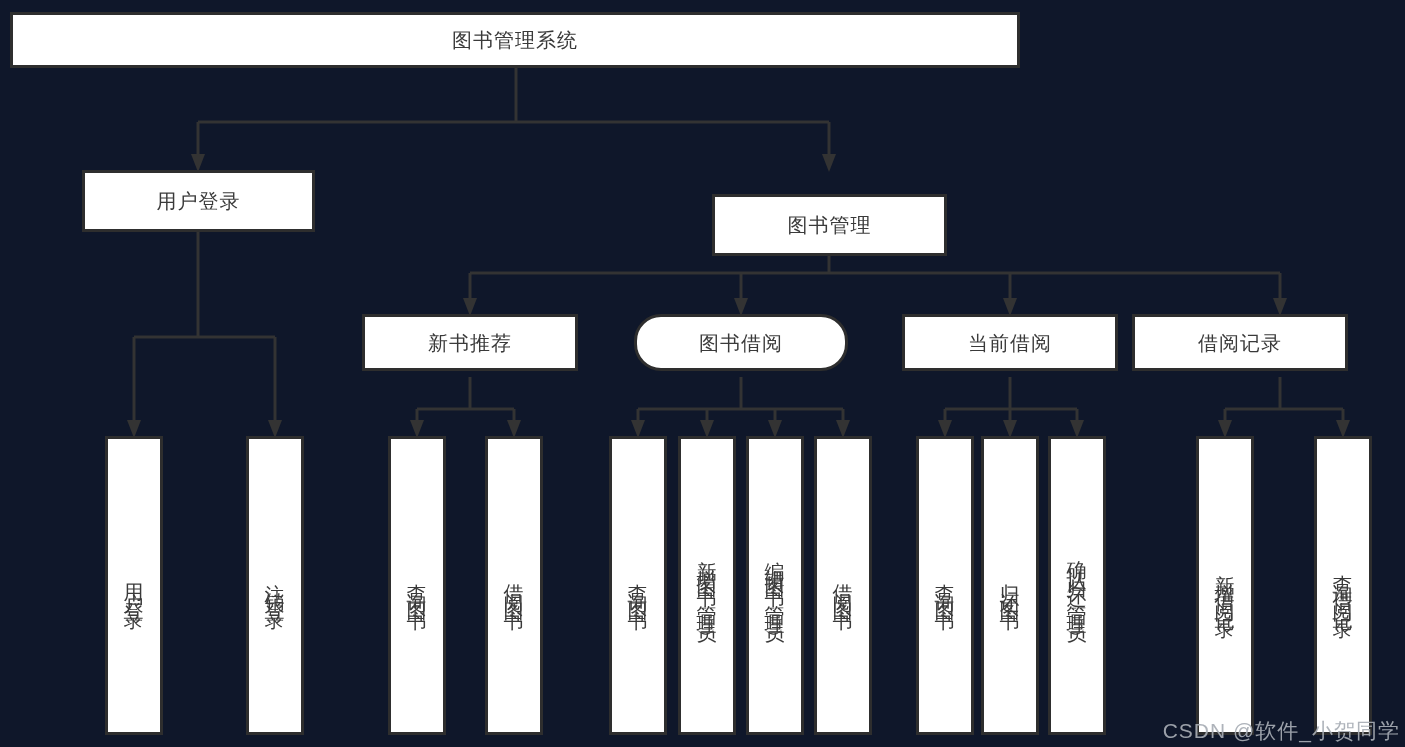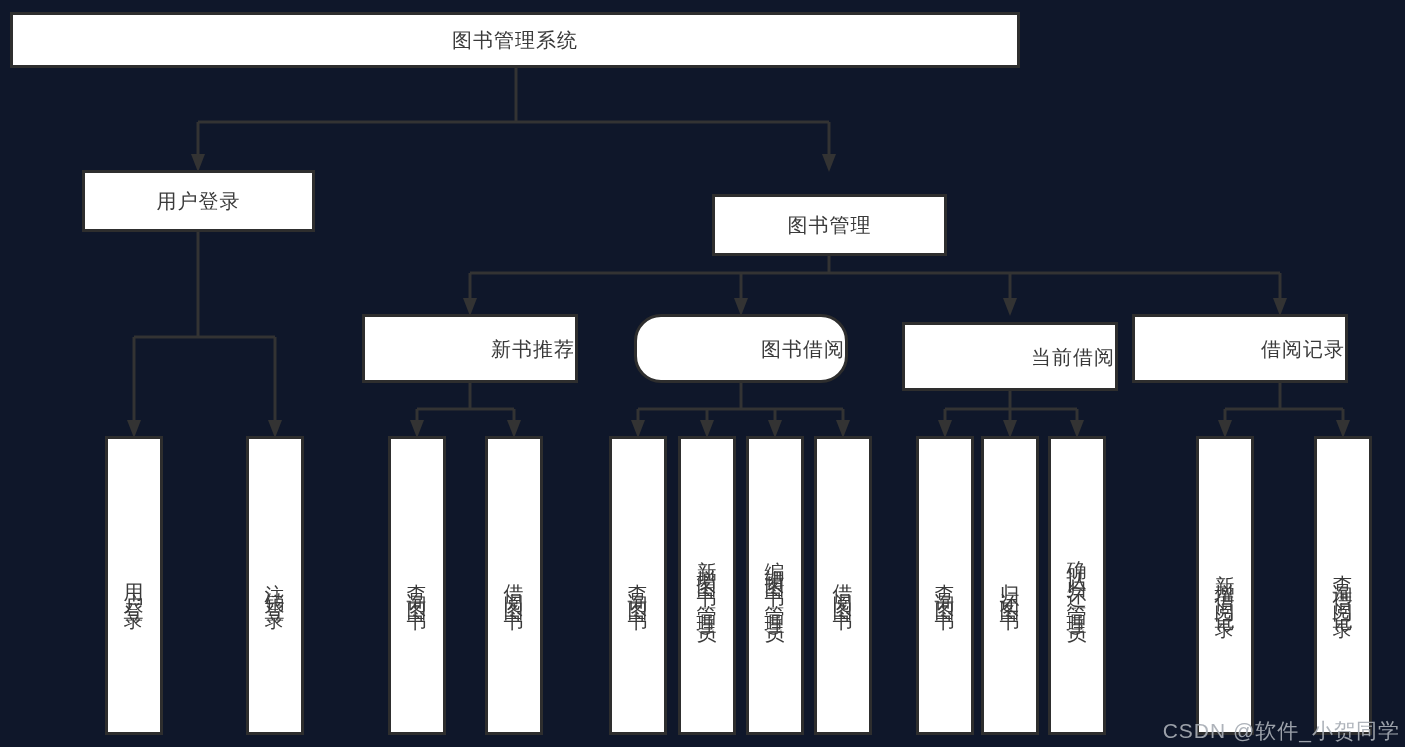--- a/index.html
+++ b/index.html
@@ -27,24 +27,24 @@
     align-items: center;
     justify-content: center;
     z-index: 2;
     font-size: 20px;
     letter-spacing: 1px;
     line-height: 1;
   }
   .root  { left:10px;   top:12px;  width:1010px; height:56px; }
   .b-user{ left:82px;   top:170px; width:233px;  height:62px; }
   .b-book{ left:712px;  top:170px; width:235px;  height:62px;margin-top:24px; }
-  .l3    { top:314px; height:69px;justify-content:flex-end; }
+  .l3    { top:314px; height:57px; }
   .l3a   { left:362px;  width:216px; }
   .l3b   { left:634px;  width:214px;border-radius:27px; }
-  .l3c   { left:902px;  width:216px;margin-top:8px; }
+  .l3c   { left:902px;  width:216px; }
   .l3d   { left:1132px; width:216px; }
   .leaf  { top:436px; height:299px; width:58px; }
   .leaf span {
     writing-mode: vertical-rl;
     text-orientation: mixed;
     letter-spacing: 9px;
     line-height: 1;
     white-space: nowrap;
   }
   .p1 { left:105px; }  .p2 { left:246px; }

